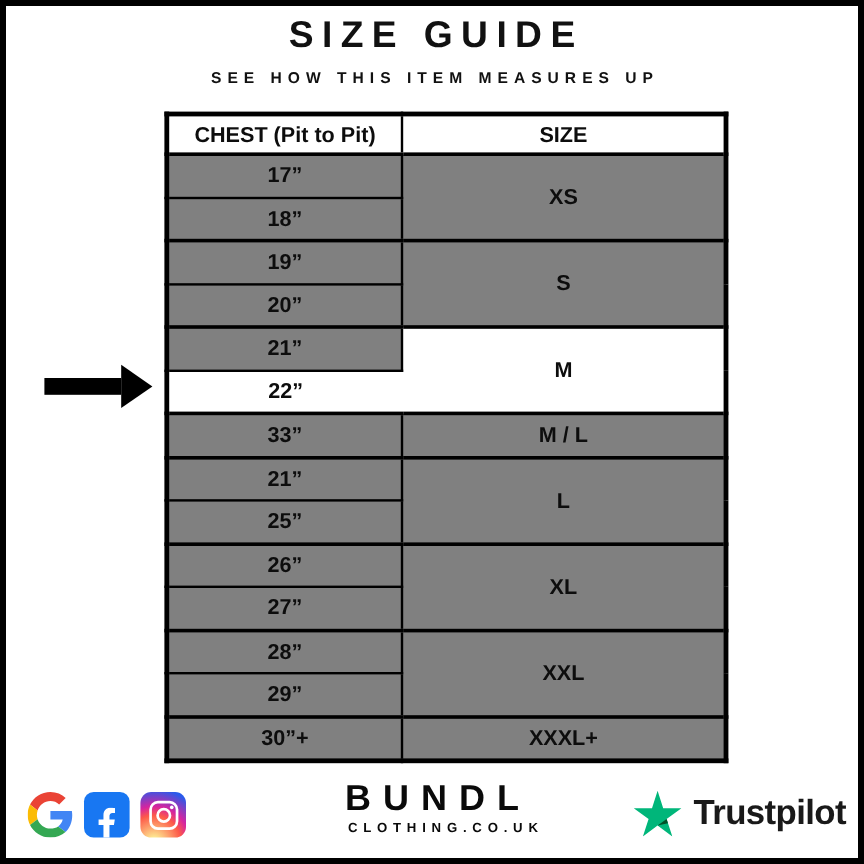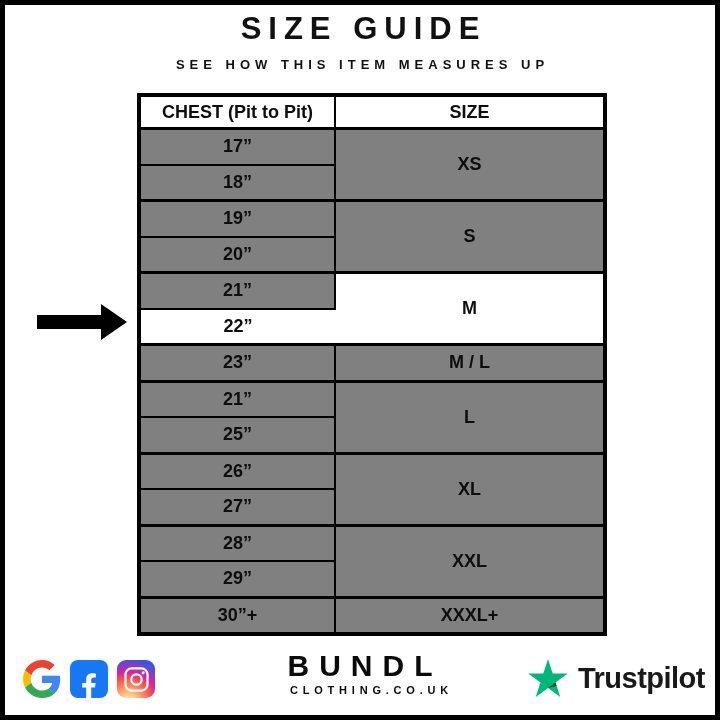--- a/index.html
+++ b/index.html
@@ -110,21 +110,21 @@
         <td>20”</td>
       </tr>
       <tr class="g">
         <td>21”</td>
         <td rowspan="2" class="white nb-l">M</td>
       </tr>
       <tr>
         <td class="white nb-r">22”</td>
       </tr>
       <tr class="g">
-        <td>23”</td>
+        <td>33”</td>
         <td>M / L</td>
       </tr>
       <tr class="g">
         <td>21”</td>
         <td rowspan="2">L</td>
       </tr>
       <tr>
         <td>25”</td>
       </tr>
       <tr class="g">

